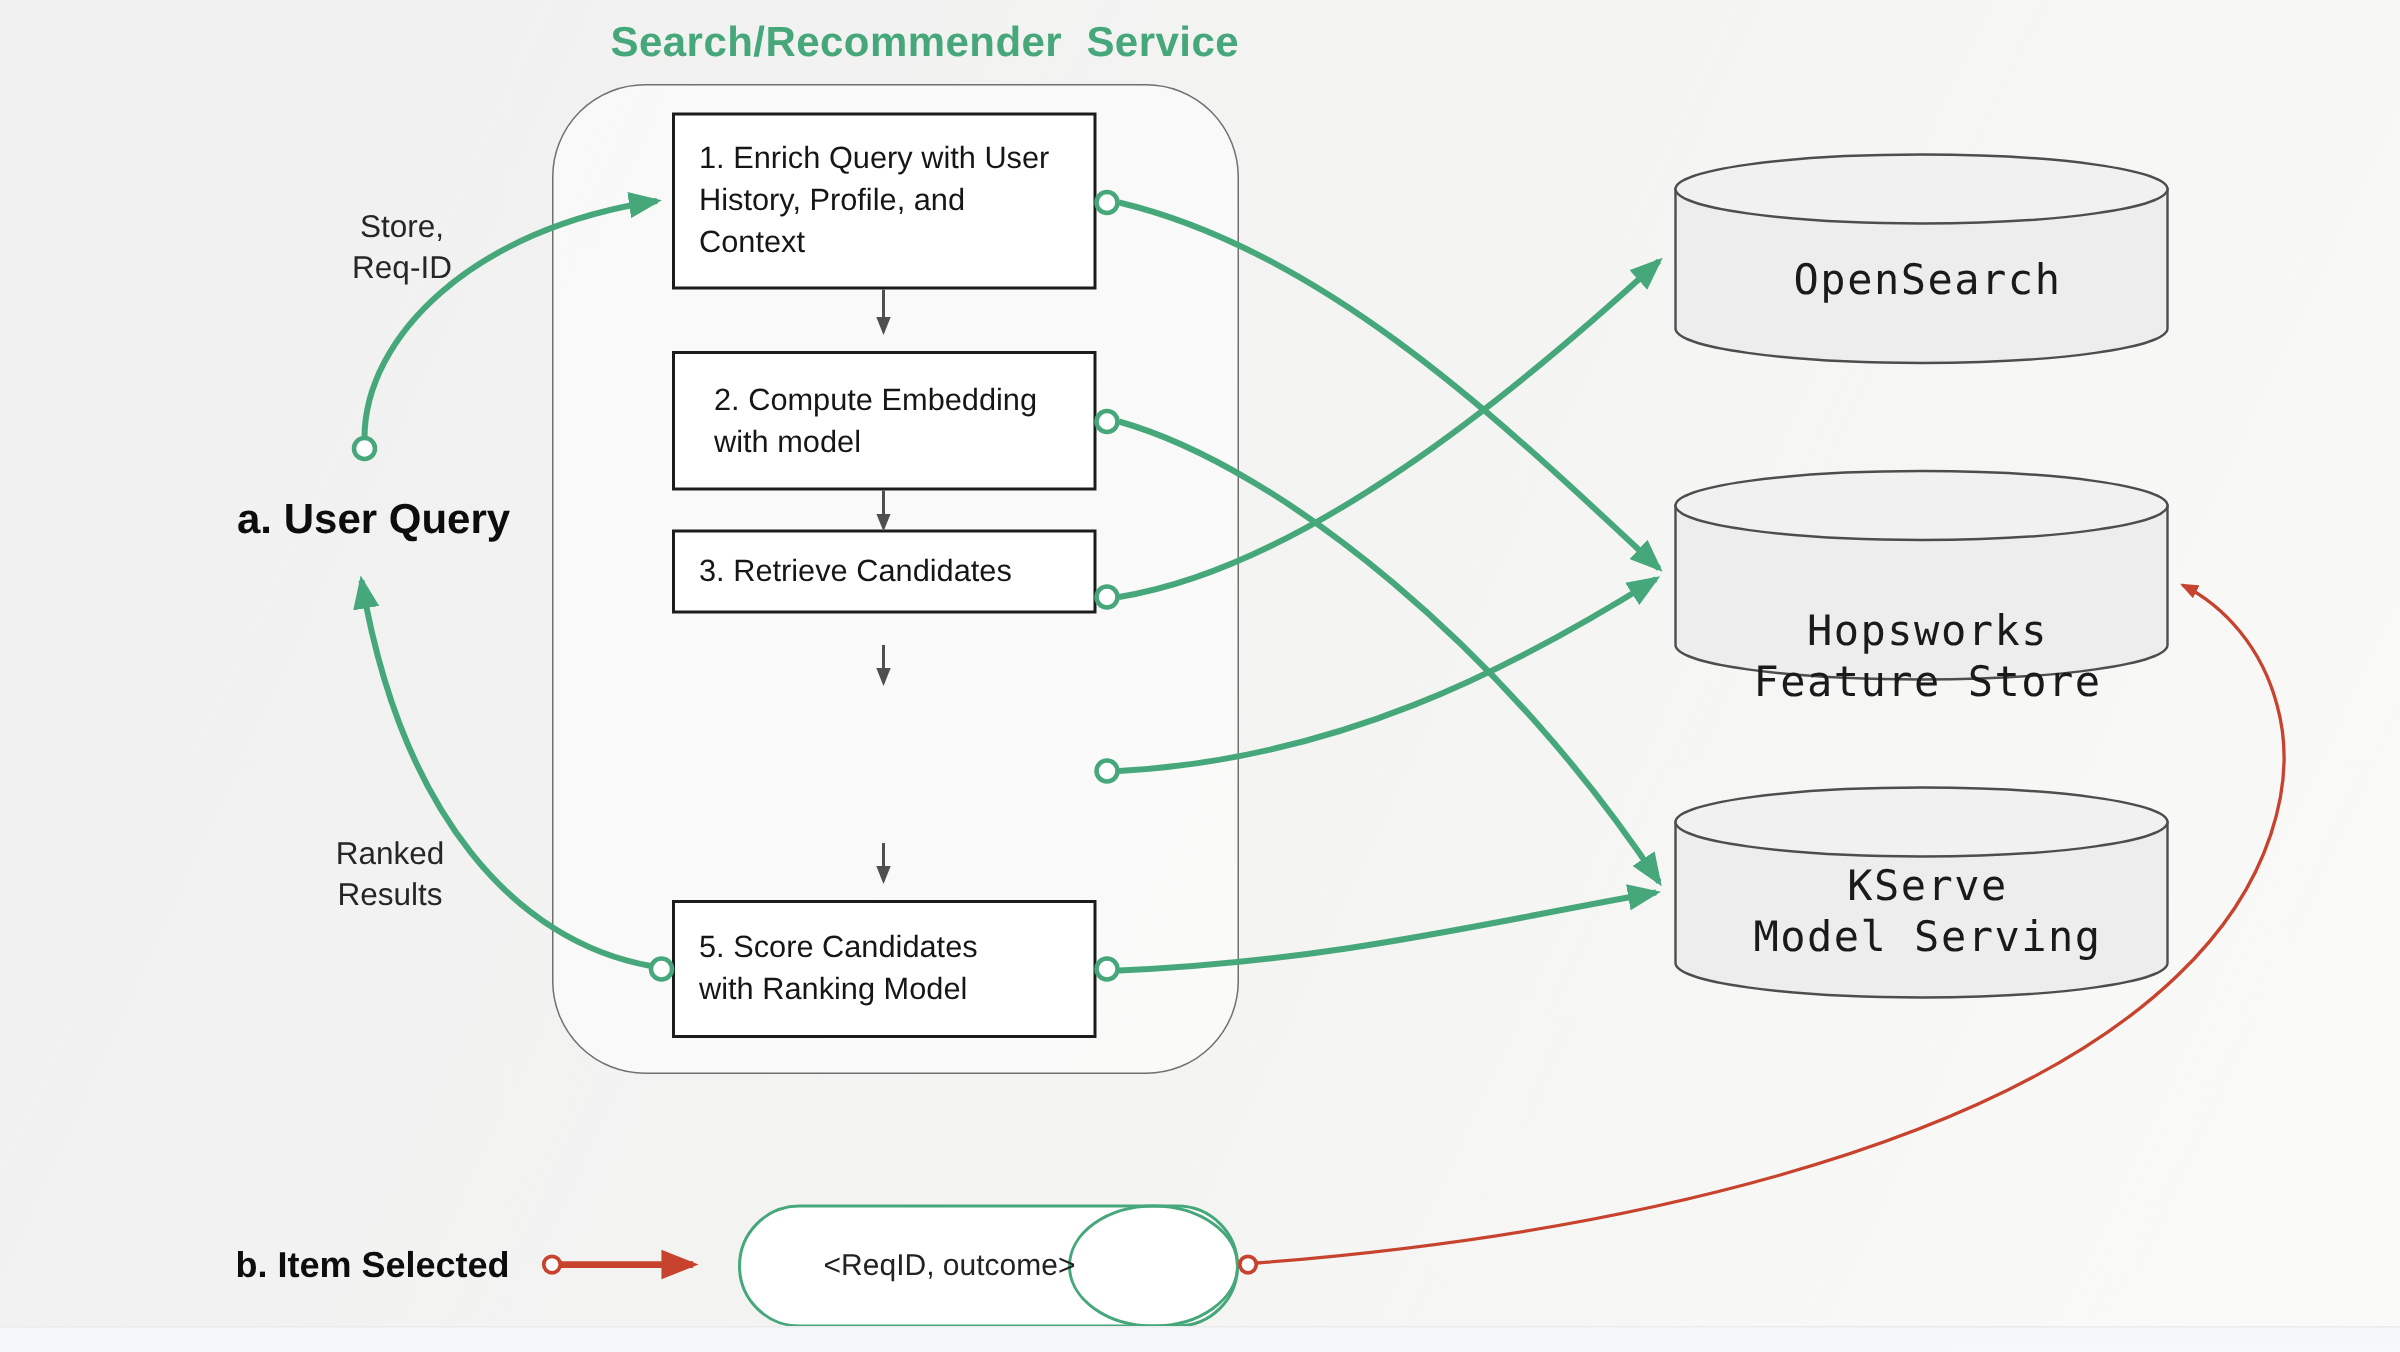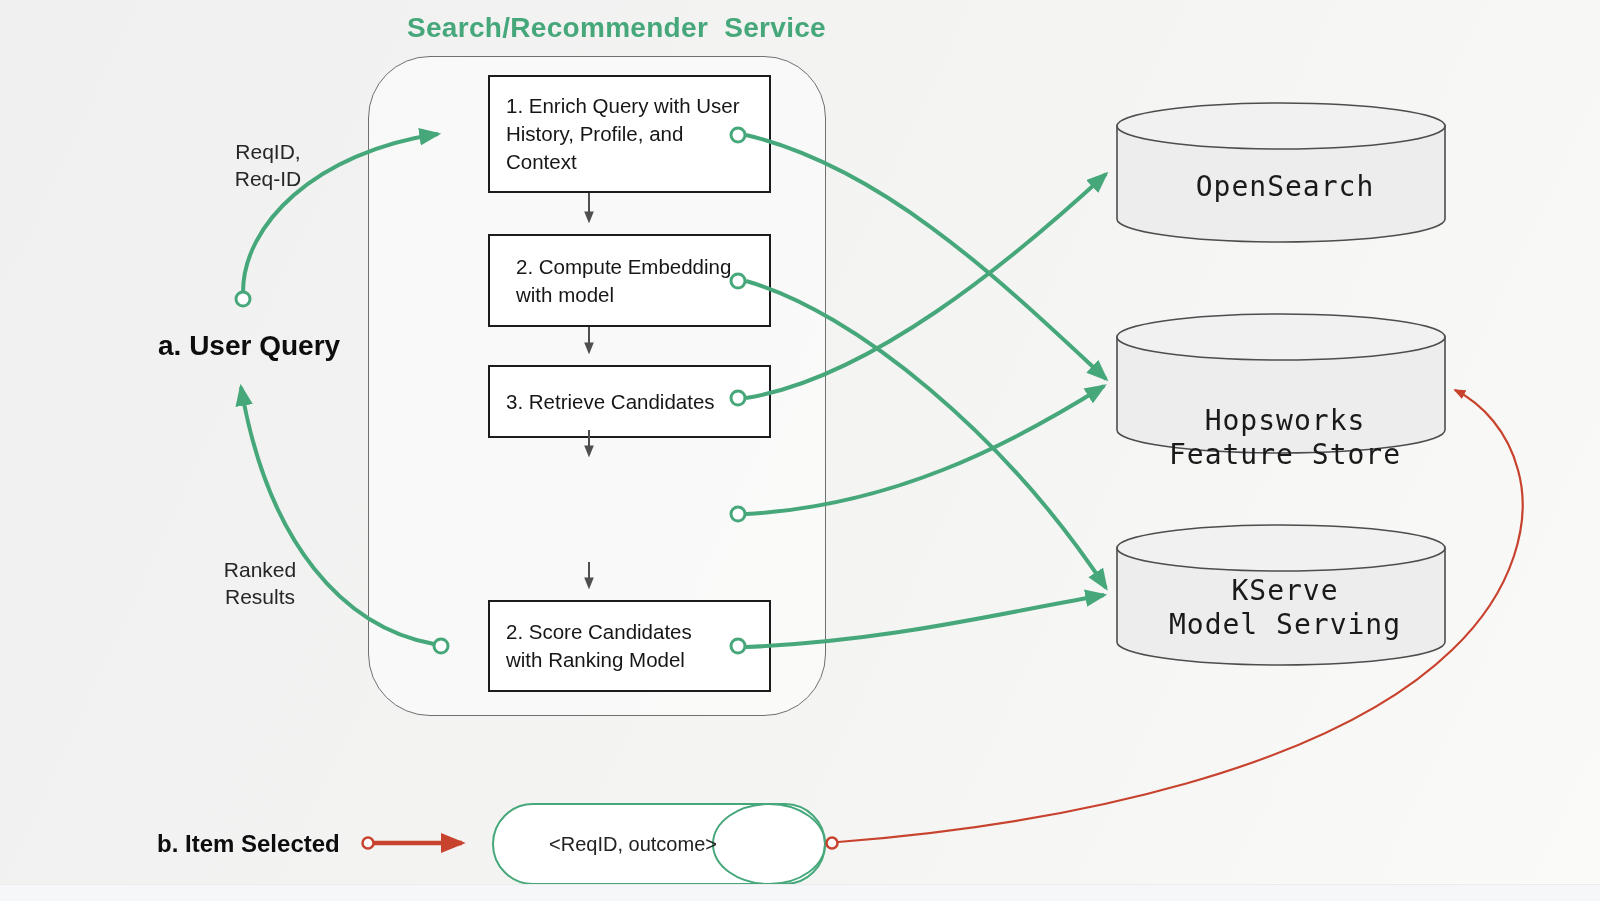--- a/index.html
+++ b/index.html
@@ -34,25 +34,24 @@
     color:var(--green);white-space:pre;letter-spacing:.3px;
   }
   .flow-box{
     position:absolute;left:448px;width:283px;
     background:#ffffff;border:2px solid var(--box_border);
     box-sizing:border-box;
     display:flex;align-items:center;
     padding-left:16px;padding-right:4px;
     font-size:20.5px;line-height:28px;
     white-space:pre-line;
-    margin-left:40px;
   }
   .box1{top:75px;height:118px;}
   .box2{top:234px;height:93px;padding-left:26px;}
-  .box3{top:365px;height:73px;}
+  .box3{top:353px;height:56px;}
   .box4{top:468px;height:94px;}
   .box5{top:600px;height:92px;}
 
   .cyl-label{
     position:absolute;left:1117px;width:336px;
     text-align:center;
     font-family:"DejaVu Sans Mono","Liberation Mono",monospace;
     font-size:28px;line-height:34px;letter-spacing:1px;
     color:#1a1a1a;white-space:pre-line;
   }
@@ -117,30 +116,30 @@
 
   <div class="service-container"></div>
   <div class="diagram-title">Search/Recommender  Service</div>
 
   <div class="flow-box box1">1. Enrich Query with User
 History, Profile, and
 Context</div>
   <div class="flow-box box2">2. Compute Embedding
 with model</div>
   <div class="flow-box box3">3. Retrieve Candidates</div>
-  <div class="flow-box box5">2. Score Candidates
+  <div class="flow-box box5">5. Score Candidates
 with Ranking Model</div>
 
   <div class="cyl-label cyl-os">OpenSearch</div>
   <div class="cyl-label cyl-hw">Hopsworks
 Feature Store</div>
   <div class="cyl-label cyl-ks">KServe
 Model Serving</div>
 
-  <div class="side-label lbl-query">ReqID,
+  <div class="side-label lbl-query">Store,
 Req-ID</div>
   <div class="side-label lbl-a">a. User Query</div>
   <div class="side-label lbl-ranked">Ranked
 Results</div>
   <div class="side-label lbl-b">b. Item Selected</div>
   <div class="pill-label">&lt;ReqID, outcome&gt;</div>
 
   <svg id="fg-layer" class="layer" viewBox="0 0 1600 901">
     <defs>
       <marker id="mg" viewBox="0 0 10 8" refX="8.5" refY="4" markerWidth="5.5" markerHeight="4.5" orient="auto">

